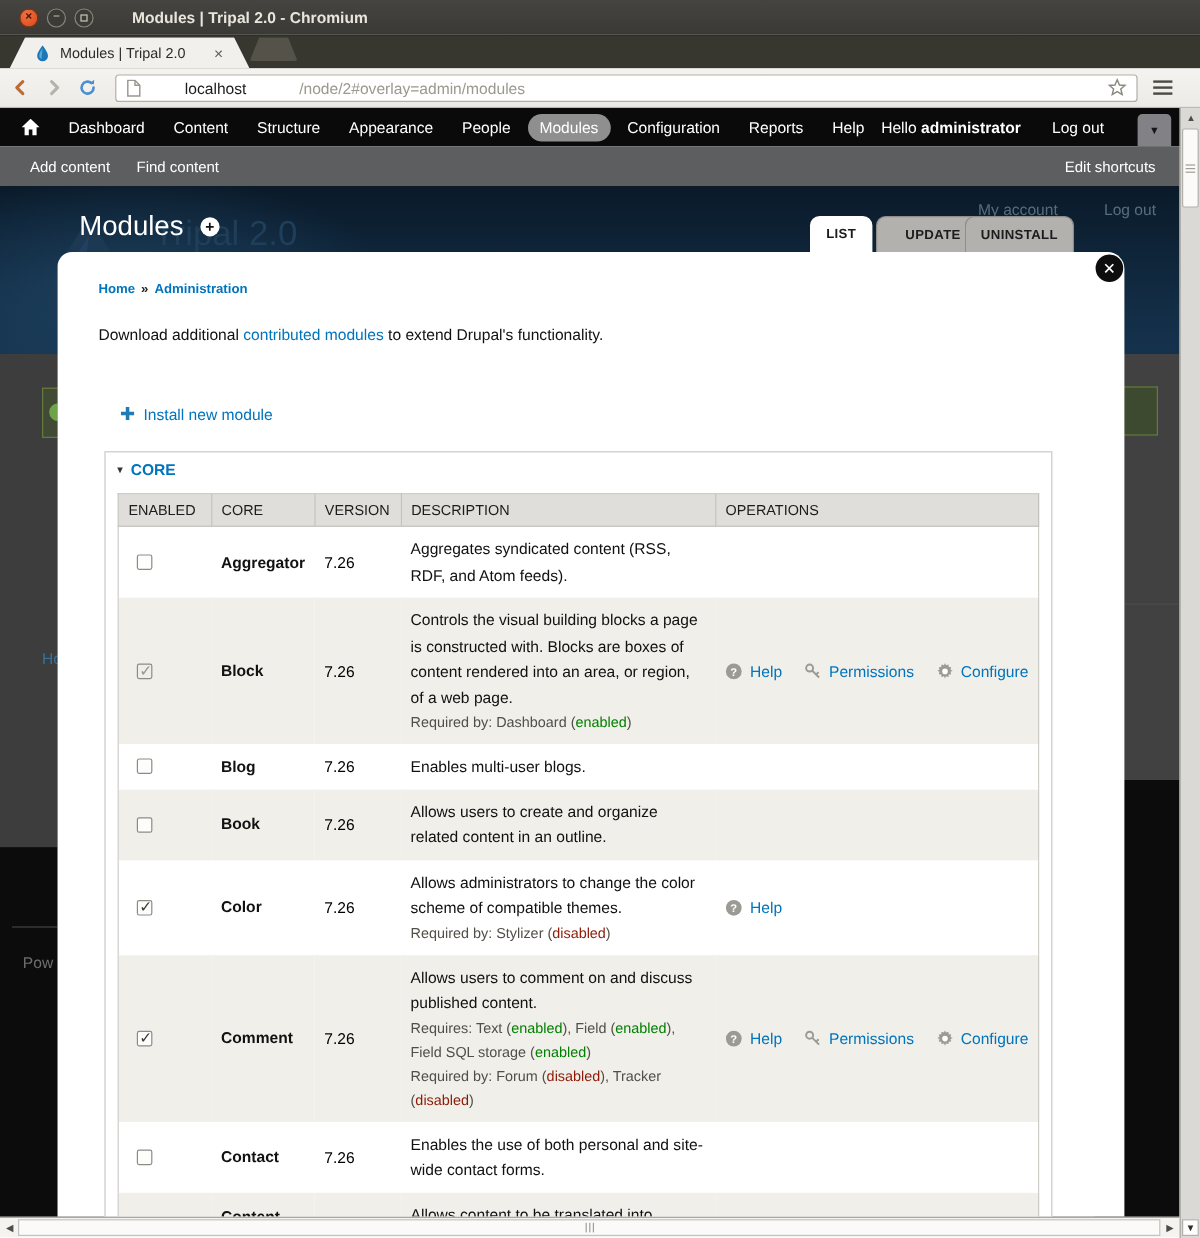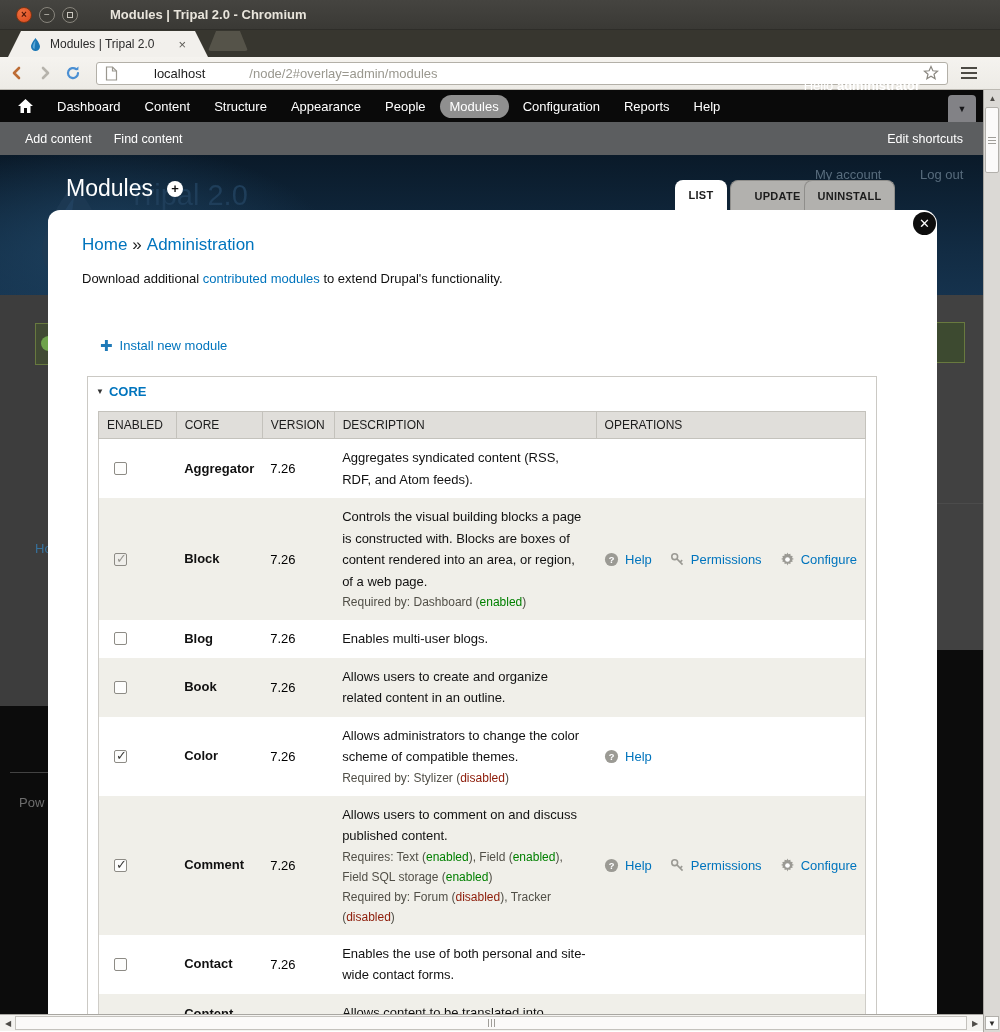--- a/index.html
+++ b/index.html
@@ -45,21 +45,21 @@
     justify-content:center; gap:3px; align-items:center; }
   .menubtn i { display:block; width:16px; height:2px; background:#4c4a44; }
 
   
   .adminbar { position:absolute; left:0; top:90px; width:1000px; height:32px; background:#0a0a0a;
     display:flex; align-items:center; color:#fff; font-size:13px; }
   .adm-home { margin-left:18px; display:flex; align-items:center; }
   .adm-nav { display:flex; align-items:center; gap:4px; margin-left:14px; }
   .adm-item { color:#fff; padding:4px 10px; border-radius:12px; cursor:default; white-space:nowrap; }
   .adm-item.active { background:#8f8f8f; }
-  .adm-right { position:absolute; right:80px; display:flex; gap:26px; align-items:center;flex-direction:column; }
+  .adm-right { position:absolute; right:80px; display:flex; gap:26px; align-items:center; }
   .adm-user b { font-weight:bold; }
   .adm-toggle { position:absolute; left:948px; top:5px; width:28px; height:27px; background:#828286;
     border-radius:4px 4px 0 0; display:flex; align-items:center; justify-content:center;
     color:#17171a; font-size:9px; }
 
   
   .shortbar { position:absolute; left:0; top:122px; width:1000px; height:33px; background:#5c5e60;
     display:flex; align-items:center; color:#fff; font-size:12.5px; }
   .short-items { display:flex; gap:22px; margin-left:25px; }
   .short-edit { position:absolute; right:37px; }
@@ -102,21 +102,21 @@
   .ptab:nth-child(2){ left:730px; width:95px; }
   .ptab:nth-child(3){ left:804px; width:91px; }
 
   
   .modal { position:absolute; left:48px; top:55px; width:889px; height:804px; background:#fff;
     border-radius:12px 14px 0 0; overflow:hidden; }
   .close-btn { position:absolute; left:913px; top:57px; width:23px; height:23px; border-radius:50%;
     background:#0d0d0d; color:#fff; font-size:13px; font-weight:bold; display:flex; align-items:center;
     justify-content:center; line-height:1; z-index:5; }
   a.lnk { color:#0074bd; text-decoration:none; }
-  .crumbs { position:absolute; left:34px; top:25px; font-size:17px; color:#222; }
+  .crumbs { position:absolute; left:34px; top:25px; font-size:11px; color:#222;font-weight:bold; }
   .crumbs .sep { margin:0 5px; }
   .para { position:absolute; left:34px; right:40px; font-size:13px; color:#111; line-height:1.4; }
   .para.p1 { top:60px; } .para.p2 { top:90px; }
   .install { position:absolute; left:52px; top:128px; font-size:13px; display:flex; align-items:center; gap:7px; }
   .plus-ico { color:#1f7ab8; font-weight:bold; font-size:15px; line-height:1; }
 
   .fieldset { position:absolute; left:39px; top:166px; width:790px; height:700px;
     border:1px solid #cbc9c4; background:#fff; }
   .legend { position:absolute; left:8px; top:7px; font-size:13px; display:flex; align-items:center; gap:5px; }
   .legend .tri { font-size:8px; color:#333; }

